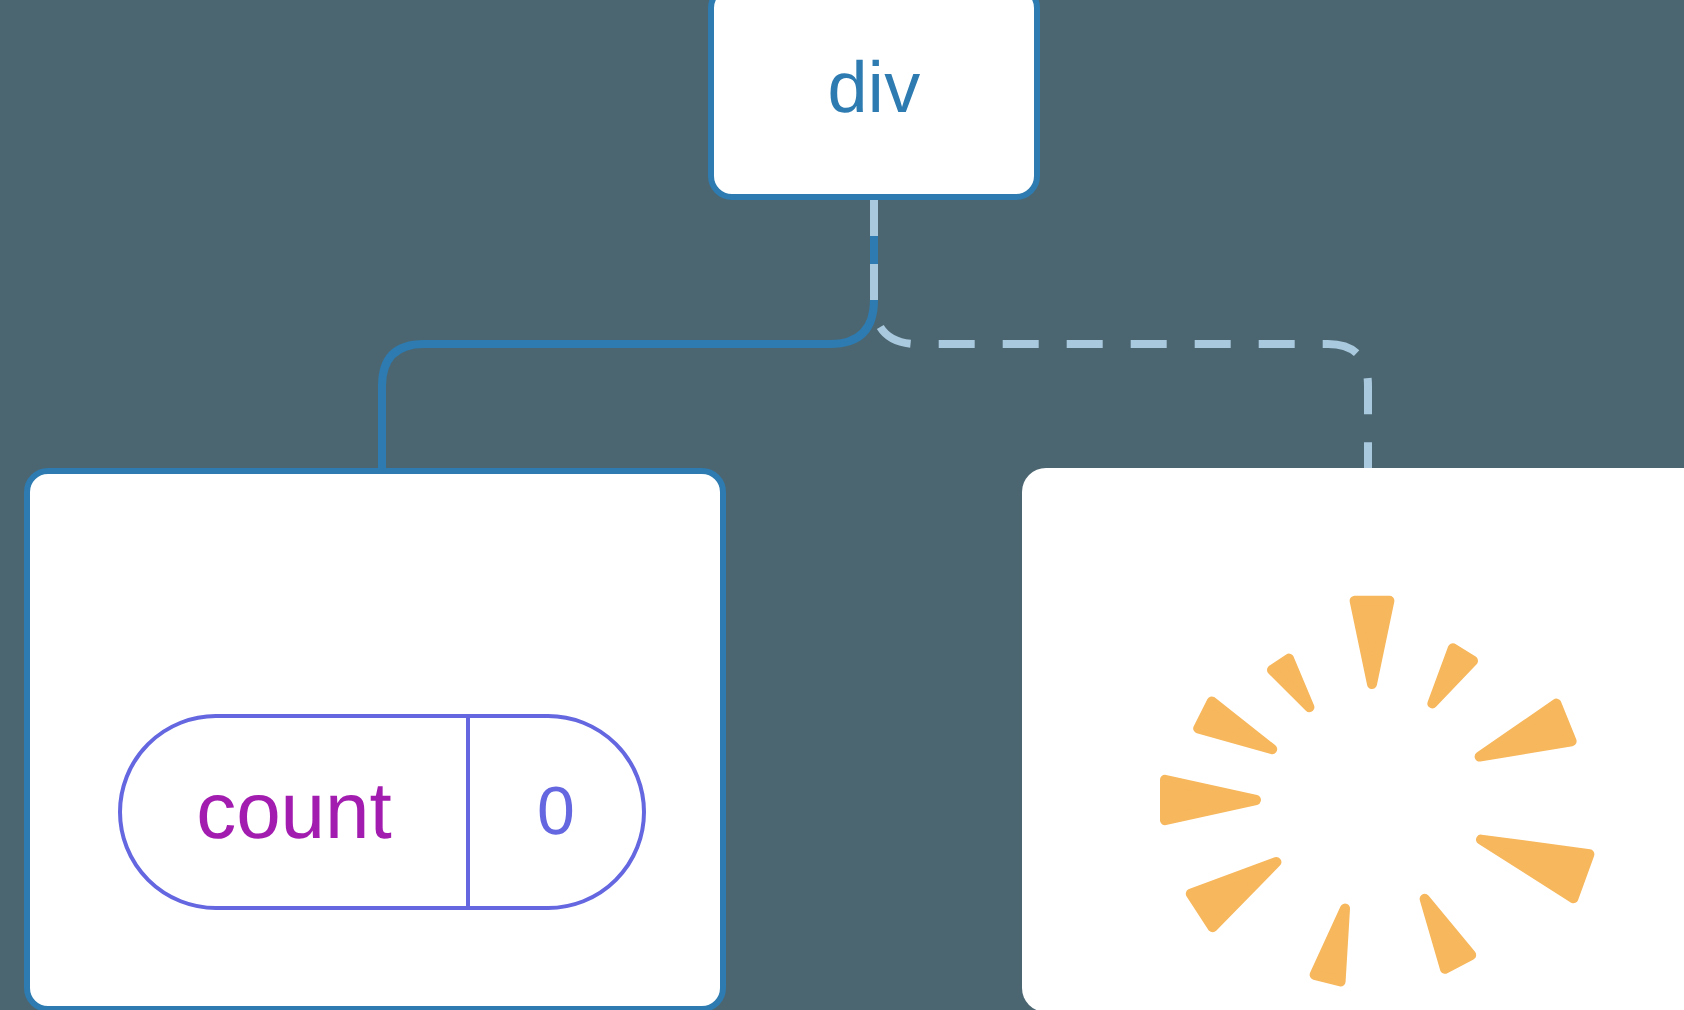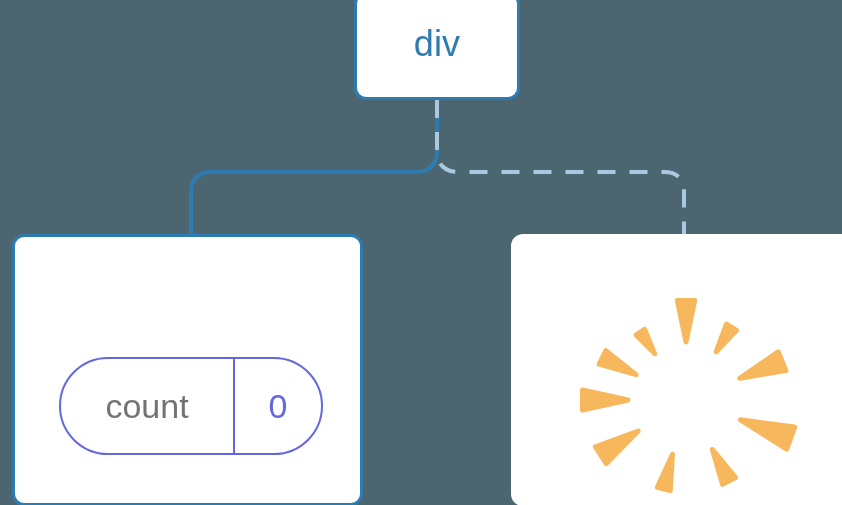--- a/index.html
+++ b/index.html
@@ -97,22 +97,22 @@
     align-items: stretch;
     box-sizing: border-box;
     background: transparent;
   }
   .pill-key {
     flex: 0 0 174px;
     display: flex;
     align-items: center;
     justify-content: center;
     border-right: 2px solid #6467e0;
-    color: #737373;
-    font-size: 34px;
+    color: #a21caf;
+    font-size: 40px;
     box-sizing: border-box;
   }
   .pill-value {
     flex: 1 1 auto;
     display: flex;
     align-items: center;
     justify-content: center;
     color: #6467e0;
     font-size: 34px;
     box-sizing: border-box;

